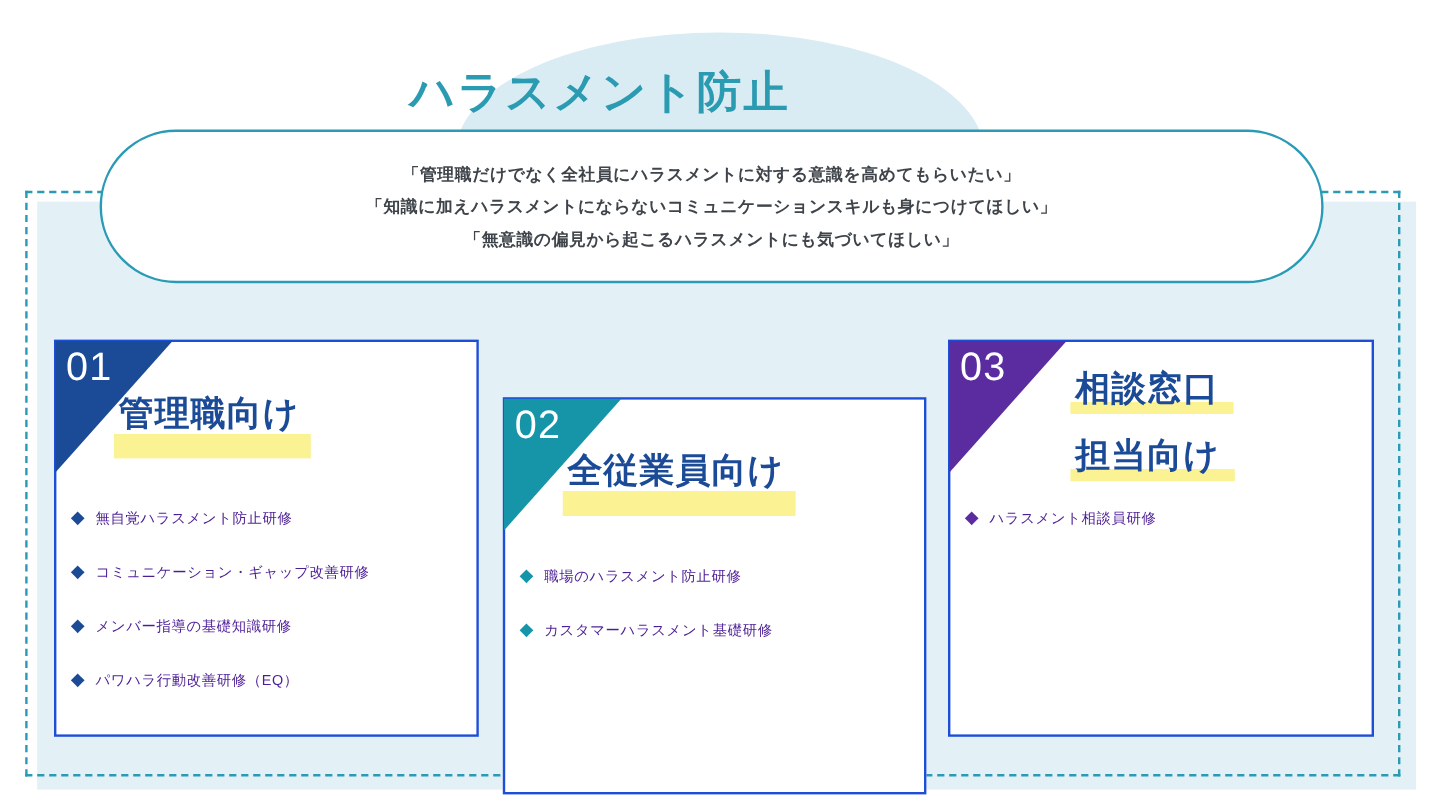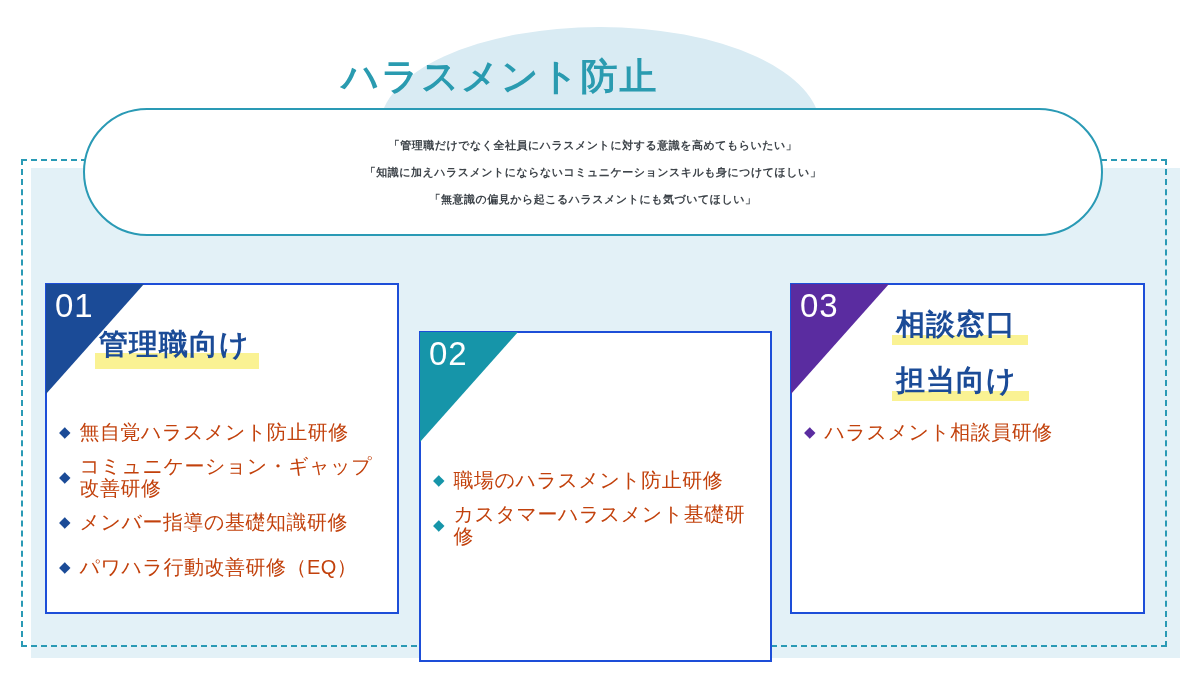--- a/index.html
+++ b/index.html
@@ -27,21 +27,21 @@
     border:2px dashed #2a9ab5;z-index:3;background:transparent;
   }
   
   .bubble{
     position:absolute;left:83px;top:108px;width:1016px;height:124px;
     background:#ffffff;border:2px solid #2a9ab5;border-radius:64px;
     display:flex;flex-direction:column;justify-content:center;
     z-index:5;text-align:center;
   }
   .bubble p{
-    margin:0;font-size:11px;line-height:27px;font-weight:700;color:#3e444a;
+    margin:0;font-size:14px;line-height:27px;font-weight:700;color:#3e444a;
     letter-spacing:0.5px;
   }
   
   .card{
     position:absolute;top:283px;height:331px;background:#ffffff;
     border:2px solid #1d4ed8;box-sizing:border-box;z-index:4;
   }
   .card.c1{left:45px;width:354px;}
   .card.c2{left:419px;width:353px;margin-top:48px;}
   .card.c3{left:790px;width:355px;}
@@ -52,33 +52,33 @@
   .num{
     position:absolute;left:8px;top:2px;color:#ffffff;
     font-size:33px;font-weight:400;letter-spacing:1px;
   }
   .card-title{
     position:absolute;left:48px;top:40px;
     font-size:29px;font-weight:700;color:#1b4b97;letter-spacing:1px;
   }
   .card.c3 .card-title{left:100px;top:20px;}
   .hl{
-    display:inline-block;padding:0 9px 4px 4px;
+    display:inline-block;padding:0 9px 17px 4px;
     background:linear-gradient(to top,#faf293 36%,transparent 36%);
   }
   .card.c3 .hl{display:table;margin-bottom:16px;line-height:38px;padding:0 12px 2px 4px;
     background:linear-gradient(to top,#faf293 26%,transparent 26%);}
   .items{
     position:absolute;left:12px;top:136px;right:8px;
   }
   .item{
     display:flex;align-items:center;margin-bottom:23px;height:22px;
   }
   .diamond{font-size:15px;margin-right:9px;line-height:22px;}
-  .item-label{font-size:20px;color:#c2410c;letter-spacing:0.5px;line-height:22px;}
+  .item-label{font-size:12px;color:#4c1d95;letter-spacing:0.5px;line-height:22px;}
 </style>
 </head>
 <body>
 
 <div class="dome"></div>
 <div class="main-title">ハラスメント防止</div>
 
 <div class="panel-fill"></div>
 <div class="panel-dashed"></div>
 
@@ -110,20 +110,23 @@
     <div class="item">
       <span class="diamond" style="color: rgb(27, 75, 151);">◆</span>
       <span class="item-label">パワハラ行動改善研修（EQ）</span>
     </div>
   </div>
 </div>
 
 <div class="card c2">
   <div class="tri" style="background: rgb(22, 149, 169);"></div>
   <div class="num">02</div>
+  <div class="card-title">
+    <span class="hl">全従業員向け</span>
+  </div>
   <div class="items">
     <div class="item">
       <span class="diamond" style="color: rgb(22, 149, 169);">◆</span>
       <span class="item-label">職場のハラスメント防止研修</span>
     </div>
     <div class="item">
       <span class="diamond" style="color: rgb(22, 149, 169);">◆</span>
       <span class="item-label">カスタマーハラスメント基礎研修</span>
     </div>
   </div>

